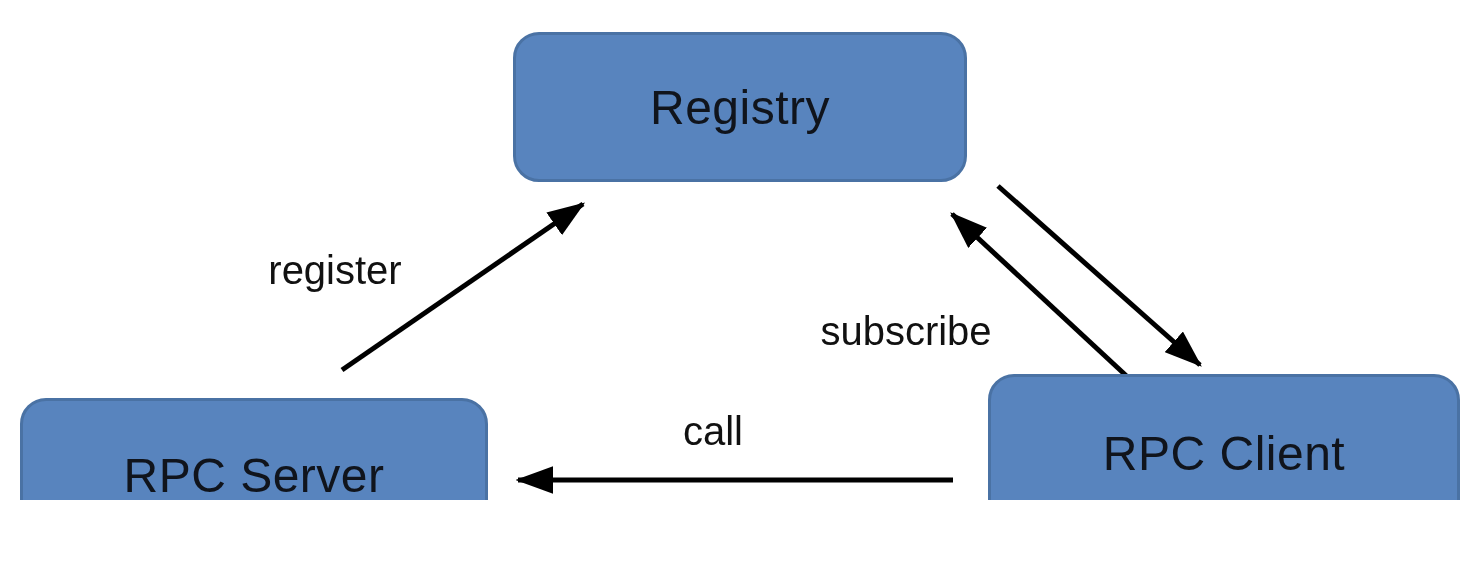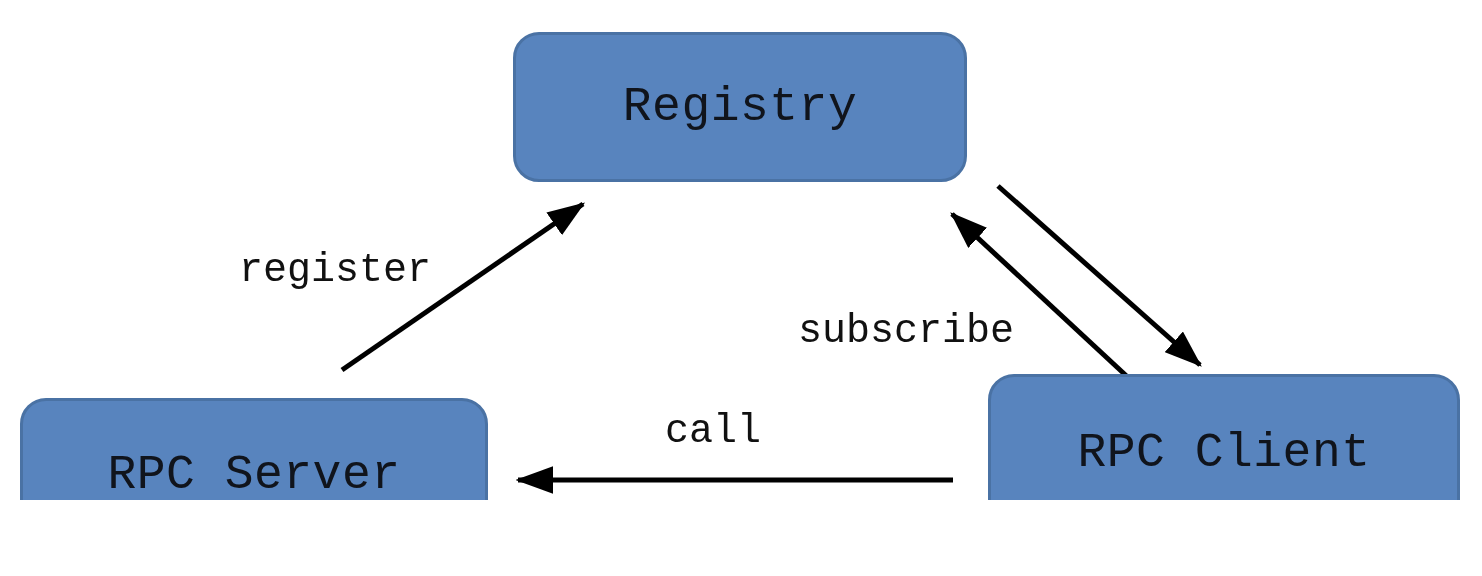--- a/index.html
+++ b/index.html
@@ -6,21 +6,21 @@
     margin: 0;
     padding: 0;
     background: #ffffff;
   }
   .canvas {
     position: relative;
     width: 1482px;
     height: 500px;
     background: #ffffff;
     overflow: hidden;
-    font-family: Liberation Mono, monospace;
+    font-family: Liberation Sans, sans-serif;
   }
   .node {
     position: absolute;
     background: #5884be;
     border: 3px solid #4a72a4;
     border-radius: 26px;
     display: flex;
     align-items: center;
     justify-content: center;
     box-sizing: border-box;

